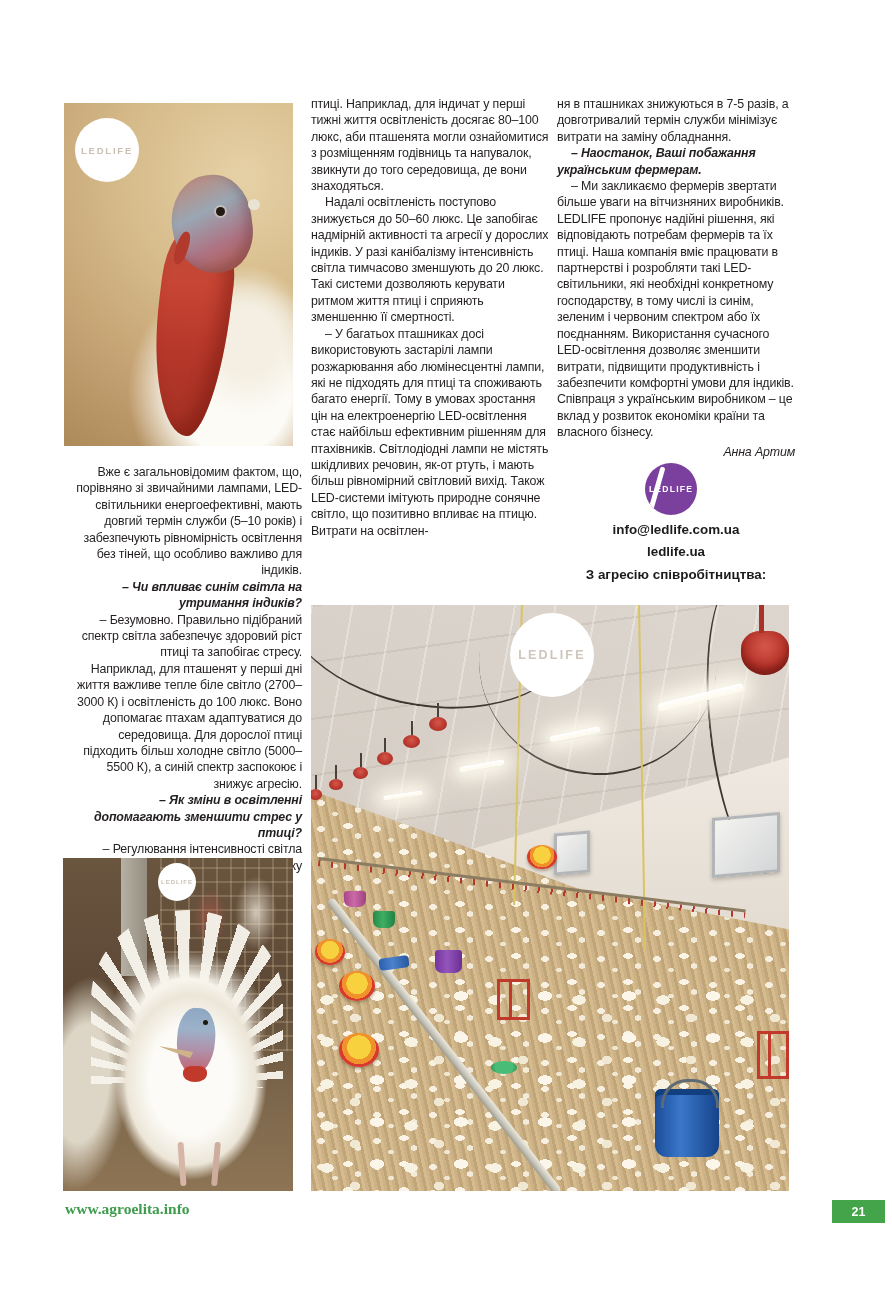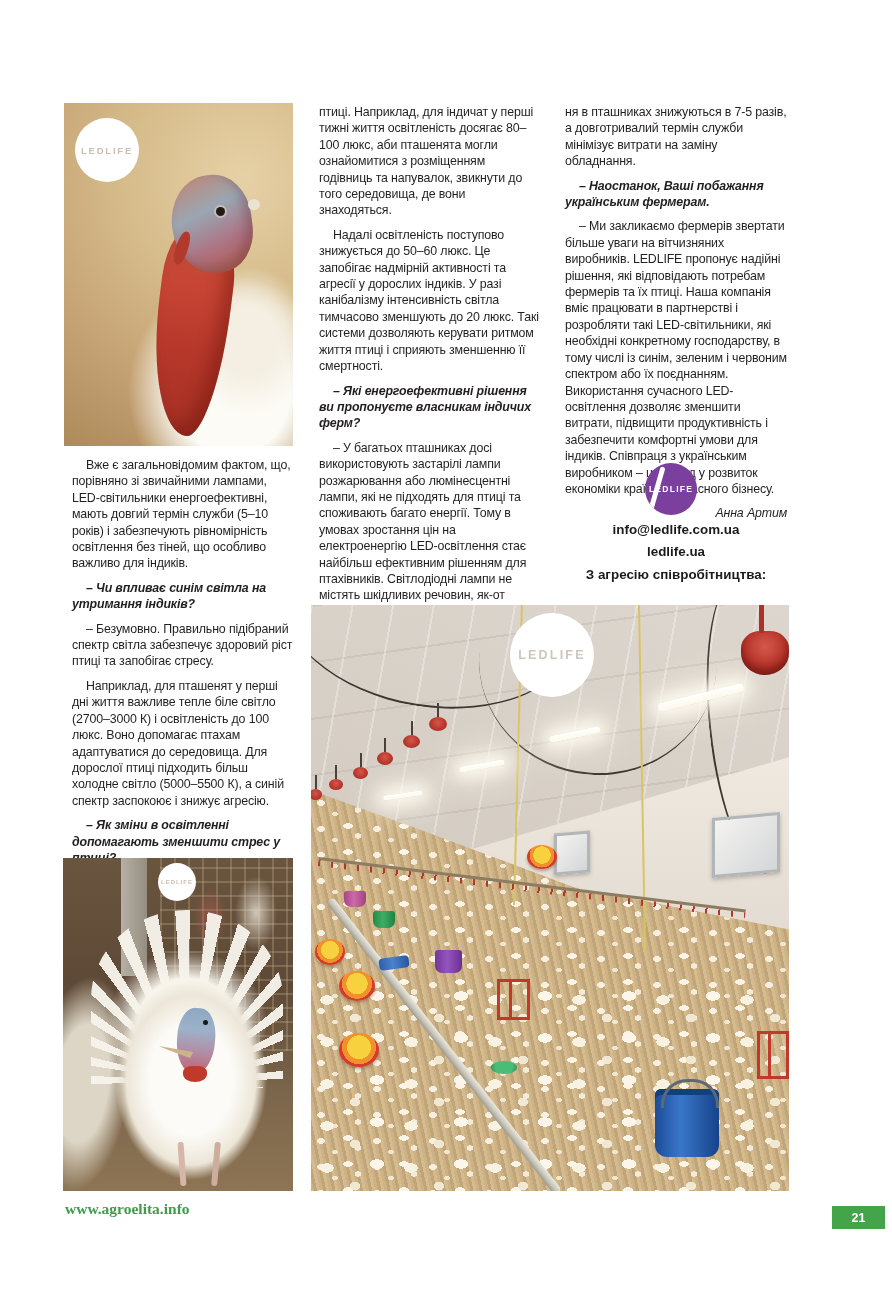--- a/index.html
+++ b/index.html
@@ -1,25 +1,25 @@
 <!DOCTYPE html>
 <html lang="uk"><head>
 <meta charset="utf-8">
 <style>
   html,body{margin:0;padding:0;background:#ffffff;}
   .page{position:relative;width:892px;height:1296px;background:#fff;overflow:hidden;
         font-family:"Liberation Sans","DejaVu Sans",sans-serif;color:#231f20;}
 
   
   .col{position:absolute;font-size:12.4px;line-height:16.4px;letter-spacing:-0.15px;width:238px;}
-  .col p{margin:8px;text-indent:14px;}
+  .col p{margin:0;text-indent:14px;}
   .col p.no-indent{text-indent:0;}
   .col p.question{font-weight:bold;font-style:italic;}
   .col p.author{text-indent:0;text-align:right;font-style:italic;margin-top:3px;}
-  .col1{left:64px;top:449px;}
+  .col1{left:64px;top:464px;text-align:right;}
   .col2{left:311px;top:96px;}
   .col3{left:557px;top:96px;}
 
   
   .photo{position:absolute;overflow:hidden;}
   .photo-logo{position:absolute;border-radius:50%;background:#ffffff;display:flex;
               align-items:center;justify-content:center;font-weight:bold;color:#c9bfb2;}
 
   
   .photo-top{left:64px;top:103px;width:229px;height:343px;
@@ -170,39 +170,38 @@
   .brand-logo .notch{position:absolute;left:9px;top:3px;width:5px;height:48px;background:#ffffff;
     transform:rotate(16deg);border-radius:3px;}
   .brand-logo .word{position:relative;color:#ffffff;font-weight:bold;font-size:8.6px;letter-spacing:1.2px;}
   .contact{position:absolute;left:557px;top:519px;width:238px;text-align:center;
     font-weight:bold;font-size:13.4px;line-height:22.4px;color:#1d1a1b;}
 
   
   .site-link{position:absolute;left:65px;top:1200px;font-family:"Liberation Serif","DejaVu Serif",serif;
     font-weight:bold;font-size:15.5px;color:#3f9c4d;}
   .page-badge{position:absolute;left:832px;top:1200px;width:53px;height:23px;background:#44a44a;
-    display:flex;align-items:center;justify-content:center;color:#ffffff;font-weight:bold;font-size:12.5px;margin-top:6px;}
+    display:flex;align-items:center;justify-content:center;color:#ffffff;font-weight:bold;font-size:12.5px;}
 </style>
 </head>
 <body>
 
 <div class="page">
 
   <div class="col col1">
       <p>Вже є загальновідомим фактом, що, порівняно зі звичайними лампами, LED-світильники енергоефективні, мають довгий термін служби (5–10 років) і забезпечують рівномірність освітлення без тіней, що особливо важливо для індиків.</p>
       <p class="question">– Чи впливає синім світла на утримання індиків?</p>
       <p>– Безумовно. Правильно підібраний спектр світла забезпечує здоровий ріст птиці та запобігає стресу.</p>
       <p>Наприклад, для пташенят у перші дні життя важливе тепле біле світло (2700–3000 К) і освітленість до 100 люкс. Воно допомагає птахам адаптуватися до середовища. Для дорослої птиці підходить більш холодне світло (5000–5500 К), а синій спектр заспокоює і знижує агресію.</p>
       <p class="question">– Як зміни в освітленні допомагають зменшити стрес у птиці?</p>
       <p>– Регулювання інтенсивності світла дозволяє контролювати поведінку</p>
     </div>
   <div class="col col2">
       <p class="no-indent">птиці. Наприклад, для індичат у перші тижні життя освітленість досягає 80–100 люкс, аби пташенята могли ознайомитися з розміщенням годівниць та напувалок, звикнути до того середовища, де вони знаходяться.</p>
       <p>Надалі освітленість поступово знижується до 50–60 люкс. Це запобігає надмірній активності та агресії у дорослих індиків. У разі канібалізму інтенсивність світла тимчасово зменшують до 20 люкс. Такі системи дозволяють керувати ритмом життя птиці і сприяють зменшенню її смертності.</p>
-      <p class="question">– Які енергоефективні рішення ви пропонуєте власникам індичих ферм?</p>
       <p>– У багатьох пташниках досі використовують застарілі лампи розжарювання або люмінесцентні лампи, які не підходять для птиці та споживають багато енергії. Тому в умовах зростання цін на електроенергію LED-освітлення стає найбільш ефективним рішенням для птахівників. Світлодіодні лампи не містять шкідливих речовин, як-от ртуть, і мають більш рівномірний світловий вихід. Також LED-системи імітують природне сонячне світло, що позитивно впливає на птицю. Витрати на освітлен-</p>
     </div>
   <div class="col col3">
       <p class="no-indent">ня в пташниках знижуються в 7-5 разів, а довготривалий термін служби мінімізує витрати на заміну обладнання.</p>
       <p class="question">– Наостанок, Ваші побажання українським фермерам.</p>
       <p>– Ми закликаємо фермерів звертати більше уваги на вітчизняних виробників. LEDLIFE пропонує надійні рішення, які відповідають потребам фермерів та їх птиці. Наша компанія вміє працювати в партнерстві і розробляти такі LED-світильники, які необхідні конкретному господарству, в тому числі із синім, зеленим і червоним спектром або їх поєднанням. Використання сучасного LED-освітлення дозволяє зменшити витрати, підвищити продуктивність і забезпечити комфортні умови для індиків. Співпраця з українським виробником – це вклад у розвиток економіки країни та власного бізнесу.</p>
       <p class="author">Анна Артим</p>
     </div>
 
   <div class="photo photo-top">

